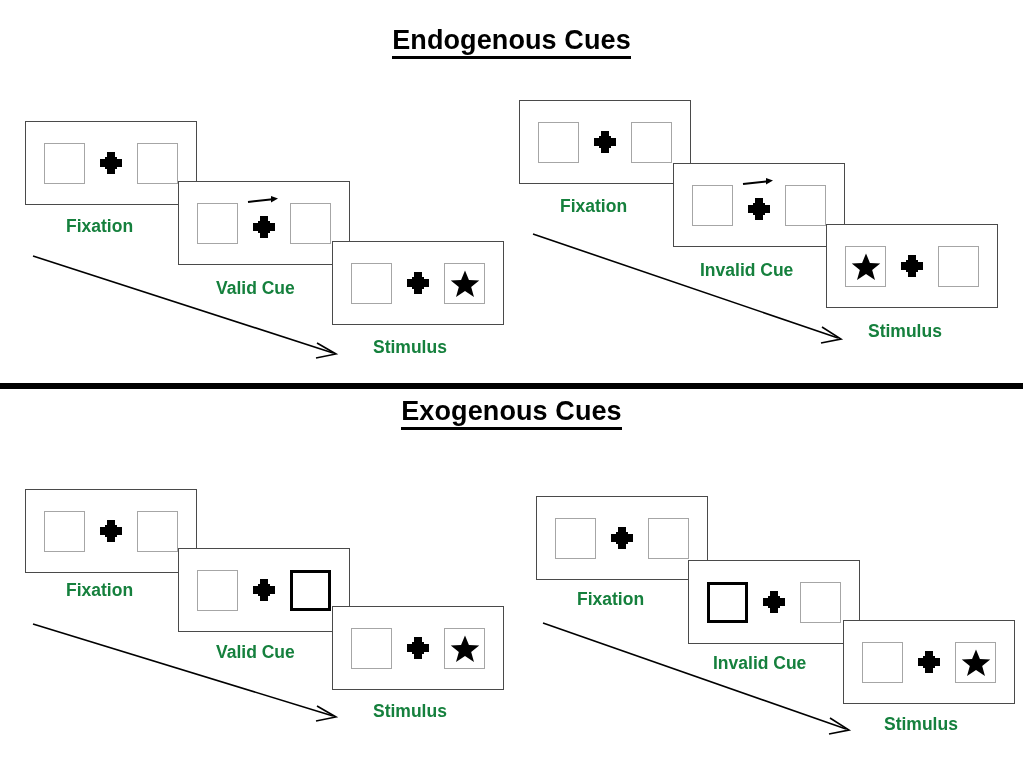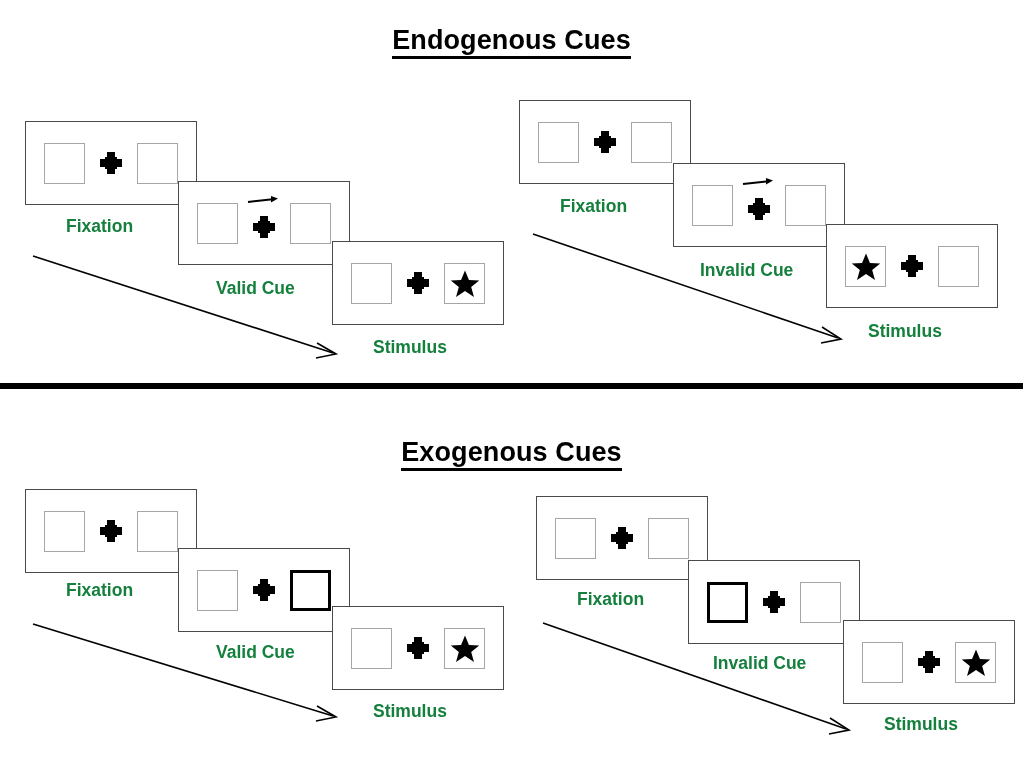--- a/index.html
+++ b/index.html
@@ -182,21 +182,21 @@
             <i></i>
           </div>
       </div>
       <div class="slot"></div>
     </div>
   </div>
   <div class="caption" style="left:868px;top:321px;">Stimulus</div>
 
   <div class="divider" style="top:383px;"></div>
 
-  <div class="section-title" style="top:437px;">
+  <div class="section-title" style="top:396px;">
     <span>Exogenous Cues</span>
   </div>
 
   <svg class="flow" style="left:28px;top:618px;" width="320" height="110" viewBox="0 0 320 110">
     <line x1="5" y1="6" x2="305" y2="98" stroke="#000" stroke-width="1.6"></line>
     <path d="M289 88 L308 99 L288 103" fill="none" stroke="#000" stroke-width="1.6"></path>
   </svg>
 
   <div class="panel" style="left:25px;top:489px;width:172px;height:84px;">
     <div class="panel-inner">

